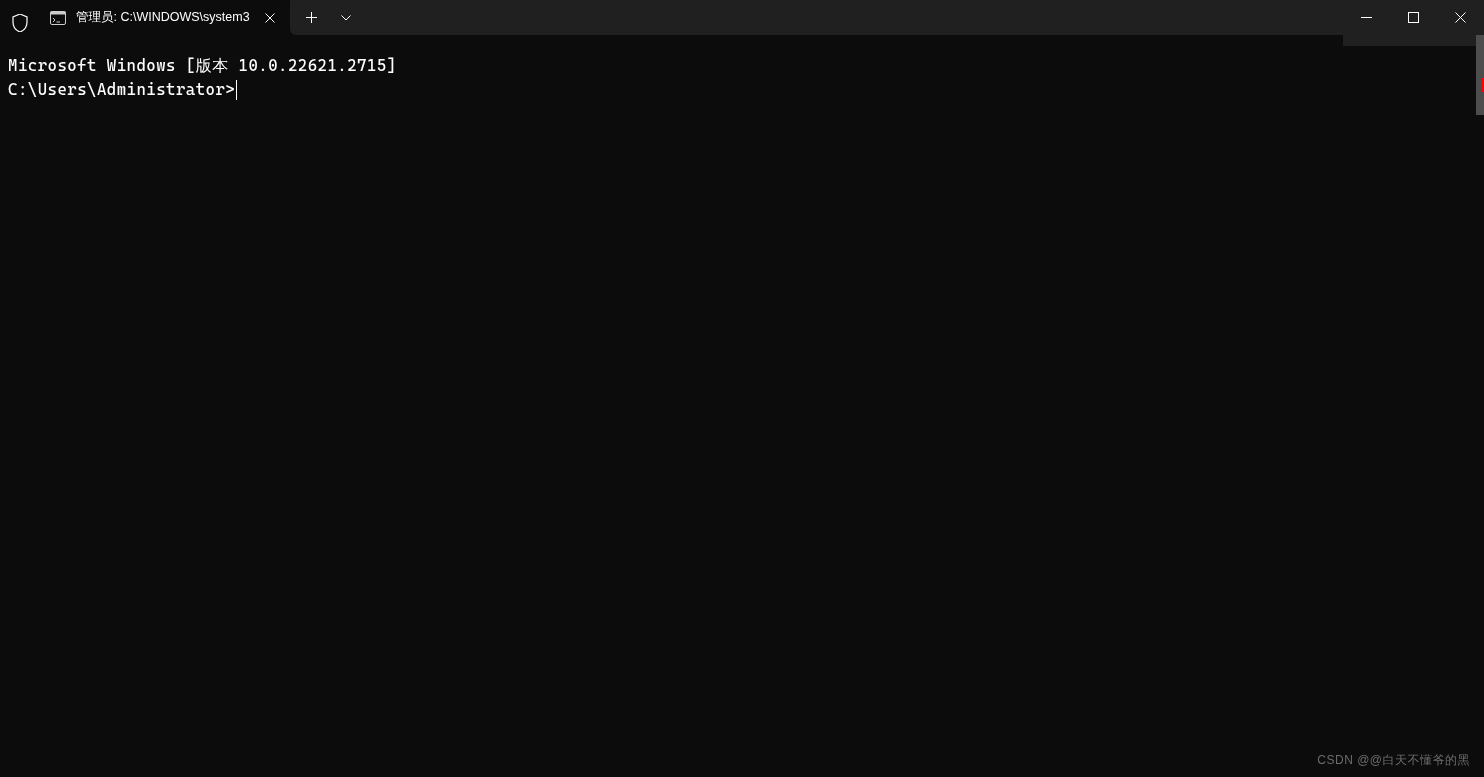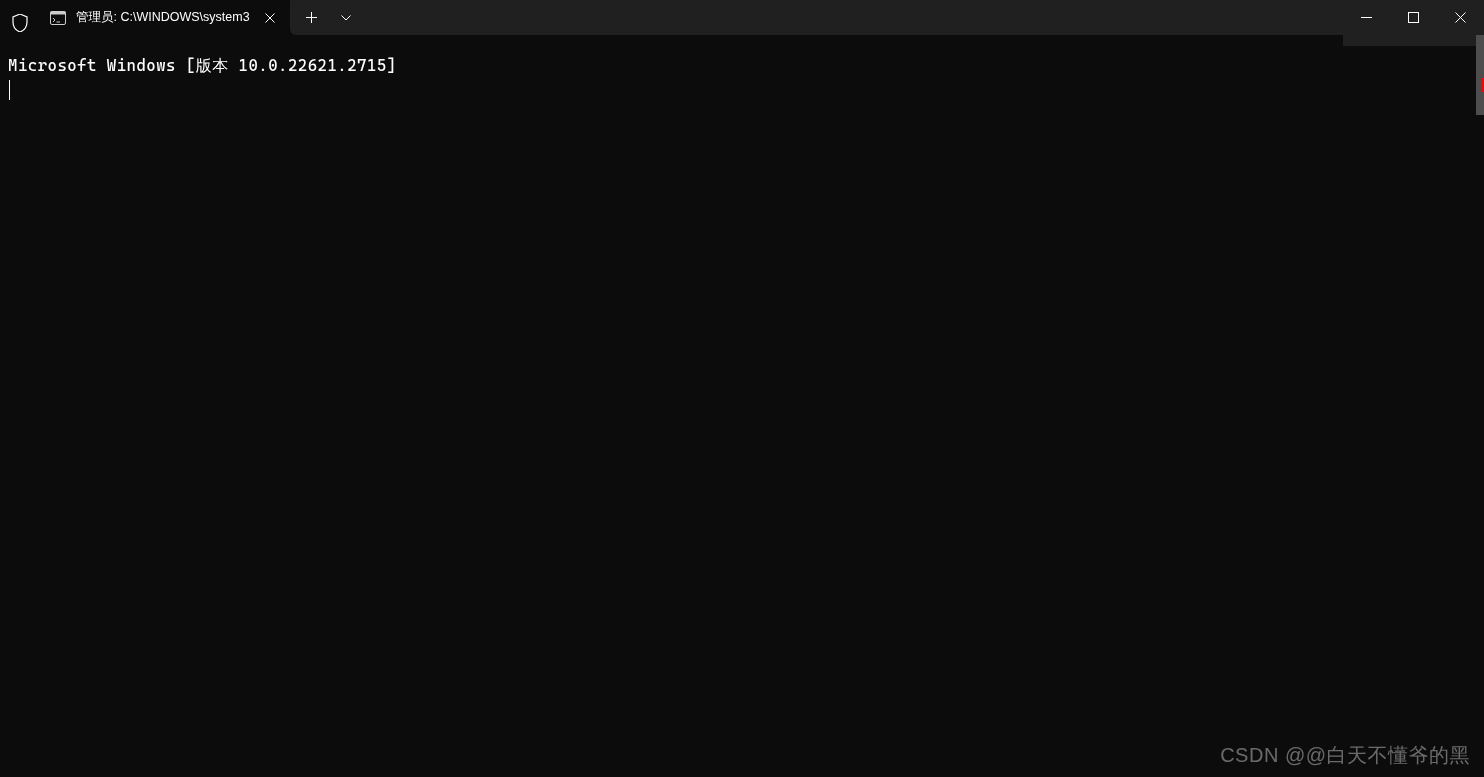--- a/index.html
+++ b/index.html
@@ -164,21 +164,21 @@
       margin-left: 1px;
       position: relative;
       top: 2px;
     }
     
     .watermark {
       position: absolute;
       bottom: 8px;
       right: 14px;
       color: rgba(200, 200, 200, 0.5);
-      font-size: 20px;
+      font-size: 12px;
       font-family: "Microsoft YaHei", sans-serif;
       letter-spacing: 0.5px;
     }
     
     .scrollbar-indicator {
       position: absolute;
       right: 0;
       top: 35px;
       width: 8px;
       height: 80px;
@@ -249,19 +249,19 @@
         <line x1="0.5" y1="0.5" x2="10.5" y2="10.5" stroke="#ffffff" stroke-width="1"></line>
         <line x1="10.5" y1="0.5" x2="0.5" y2="10.5" stroke="#ffffff" stroke-width="1"></line>
       </svg>
     </div>
   </div>
 </div>
 
 <div class="terminal-body">
   <div class="terminal-line">Microsoft Windows [版本 10.0.22621.2715]</div>
   <div class="terminal-line"></div>
-  <div class="prompt-line"><span class="cursor"></span></div>
+  <div class="prompt-line"><span>C:\Users\Administrator&gt;</span><span class="cursor"></span></div>
 </div>
 
 <div class="scrollbar-indicator"></div>
 <div class="red-marker"></div>
 
 <div class="watermark">CSDN @@白天不懂爷的黑</div>
 
 </body></html>

